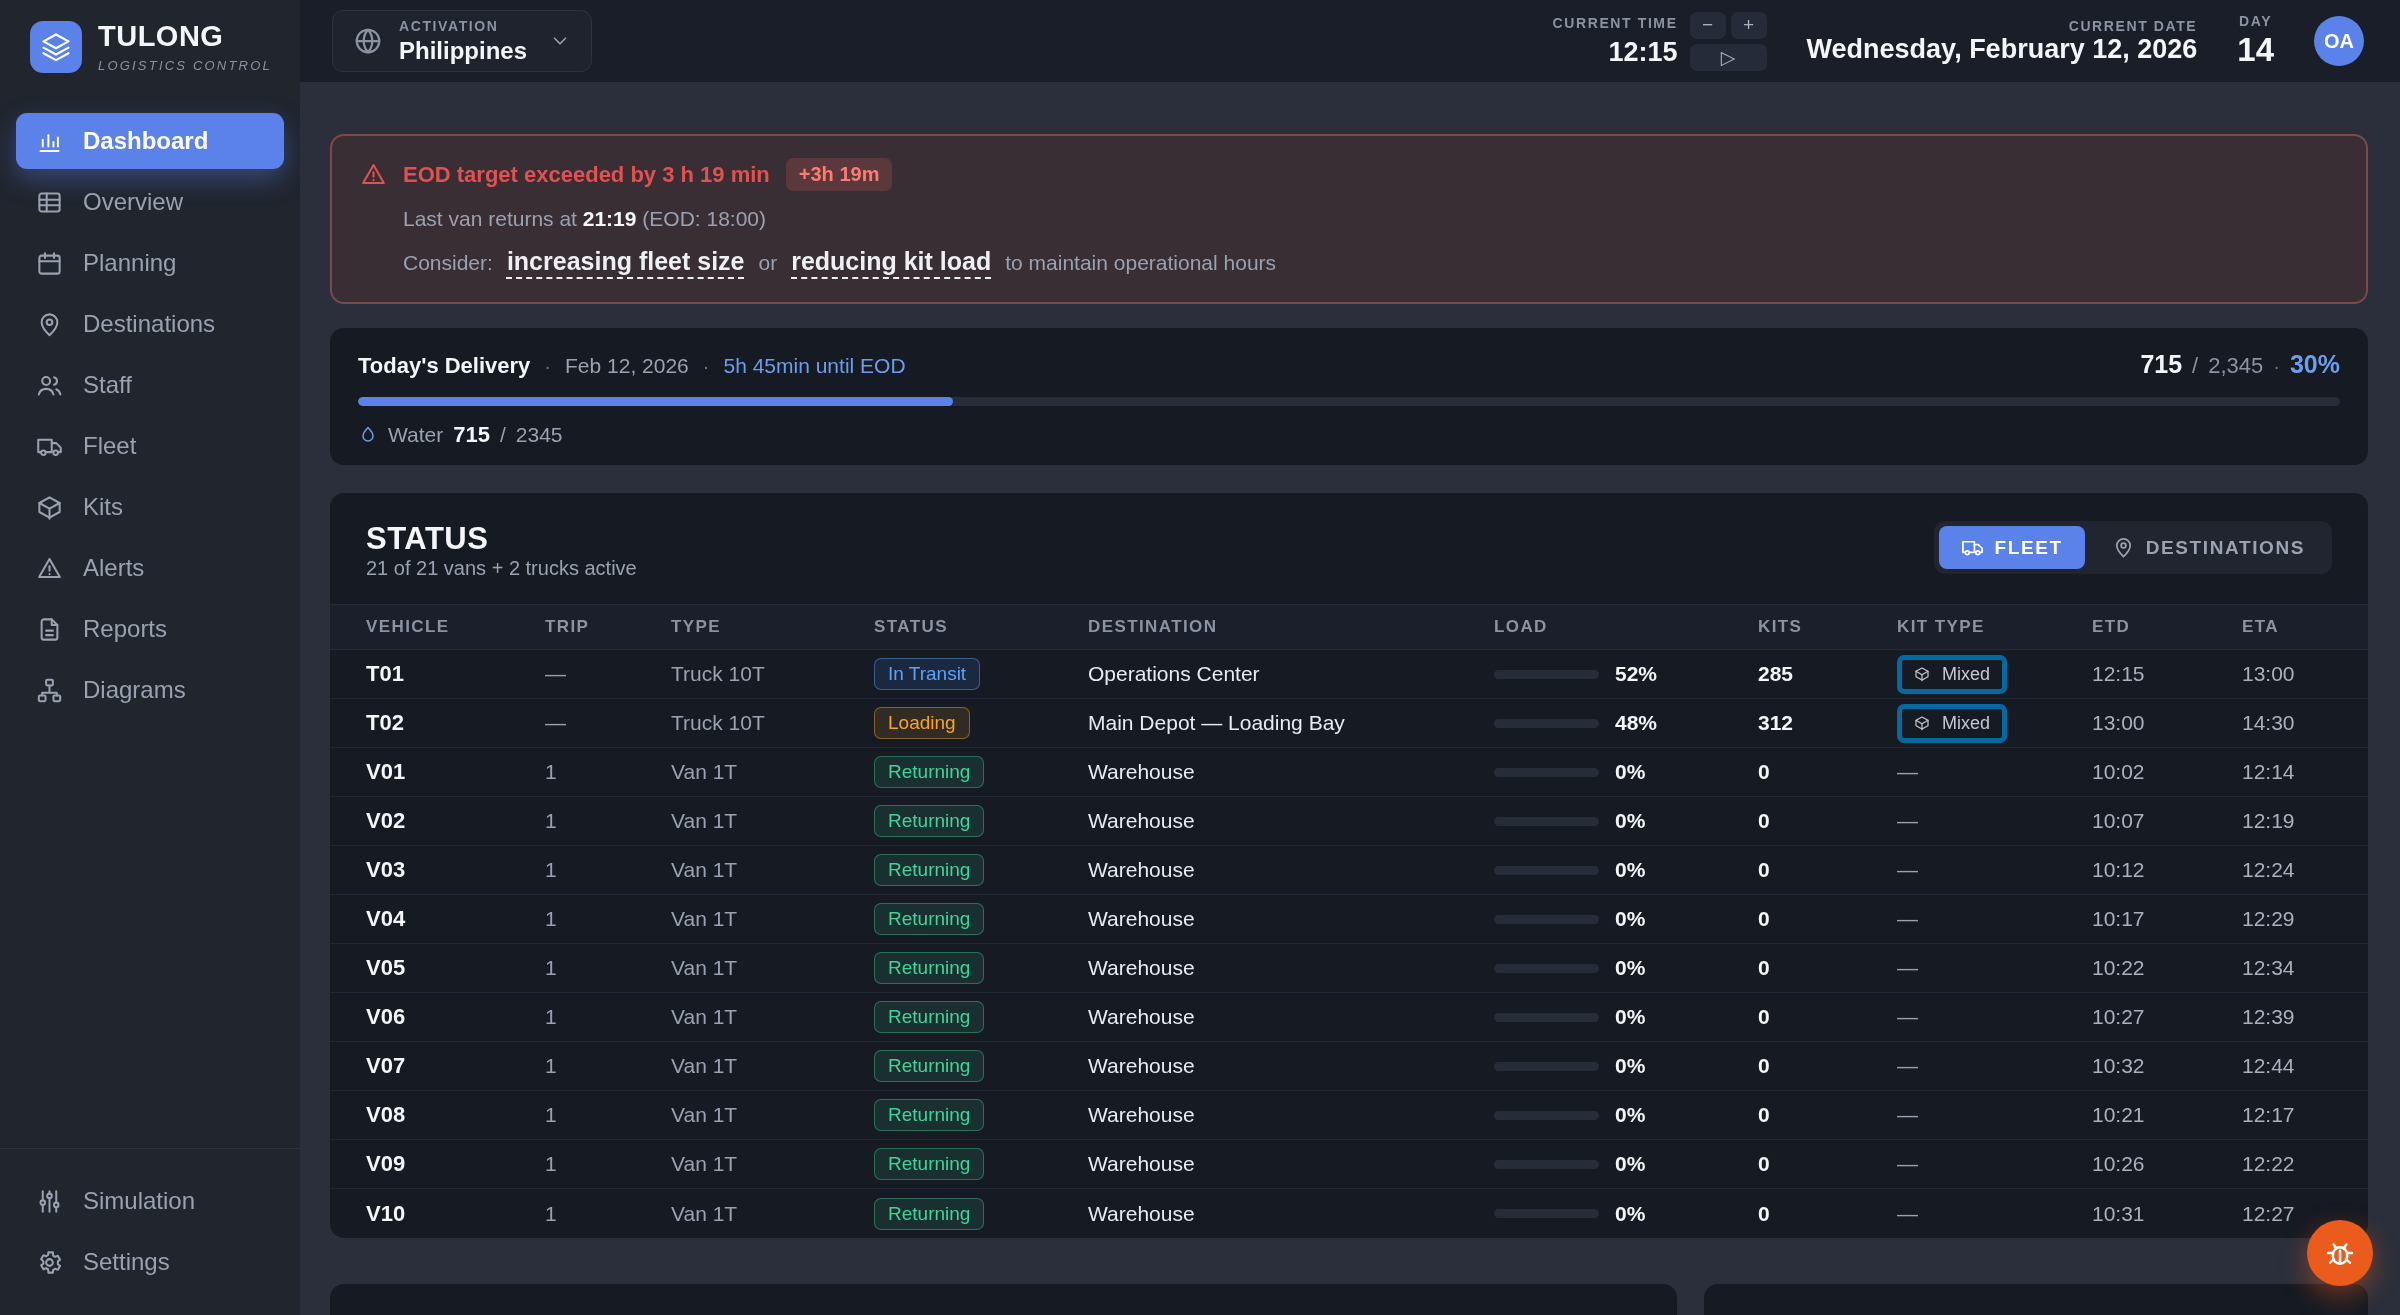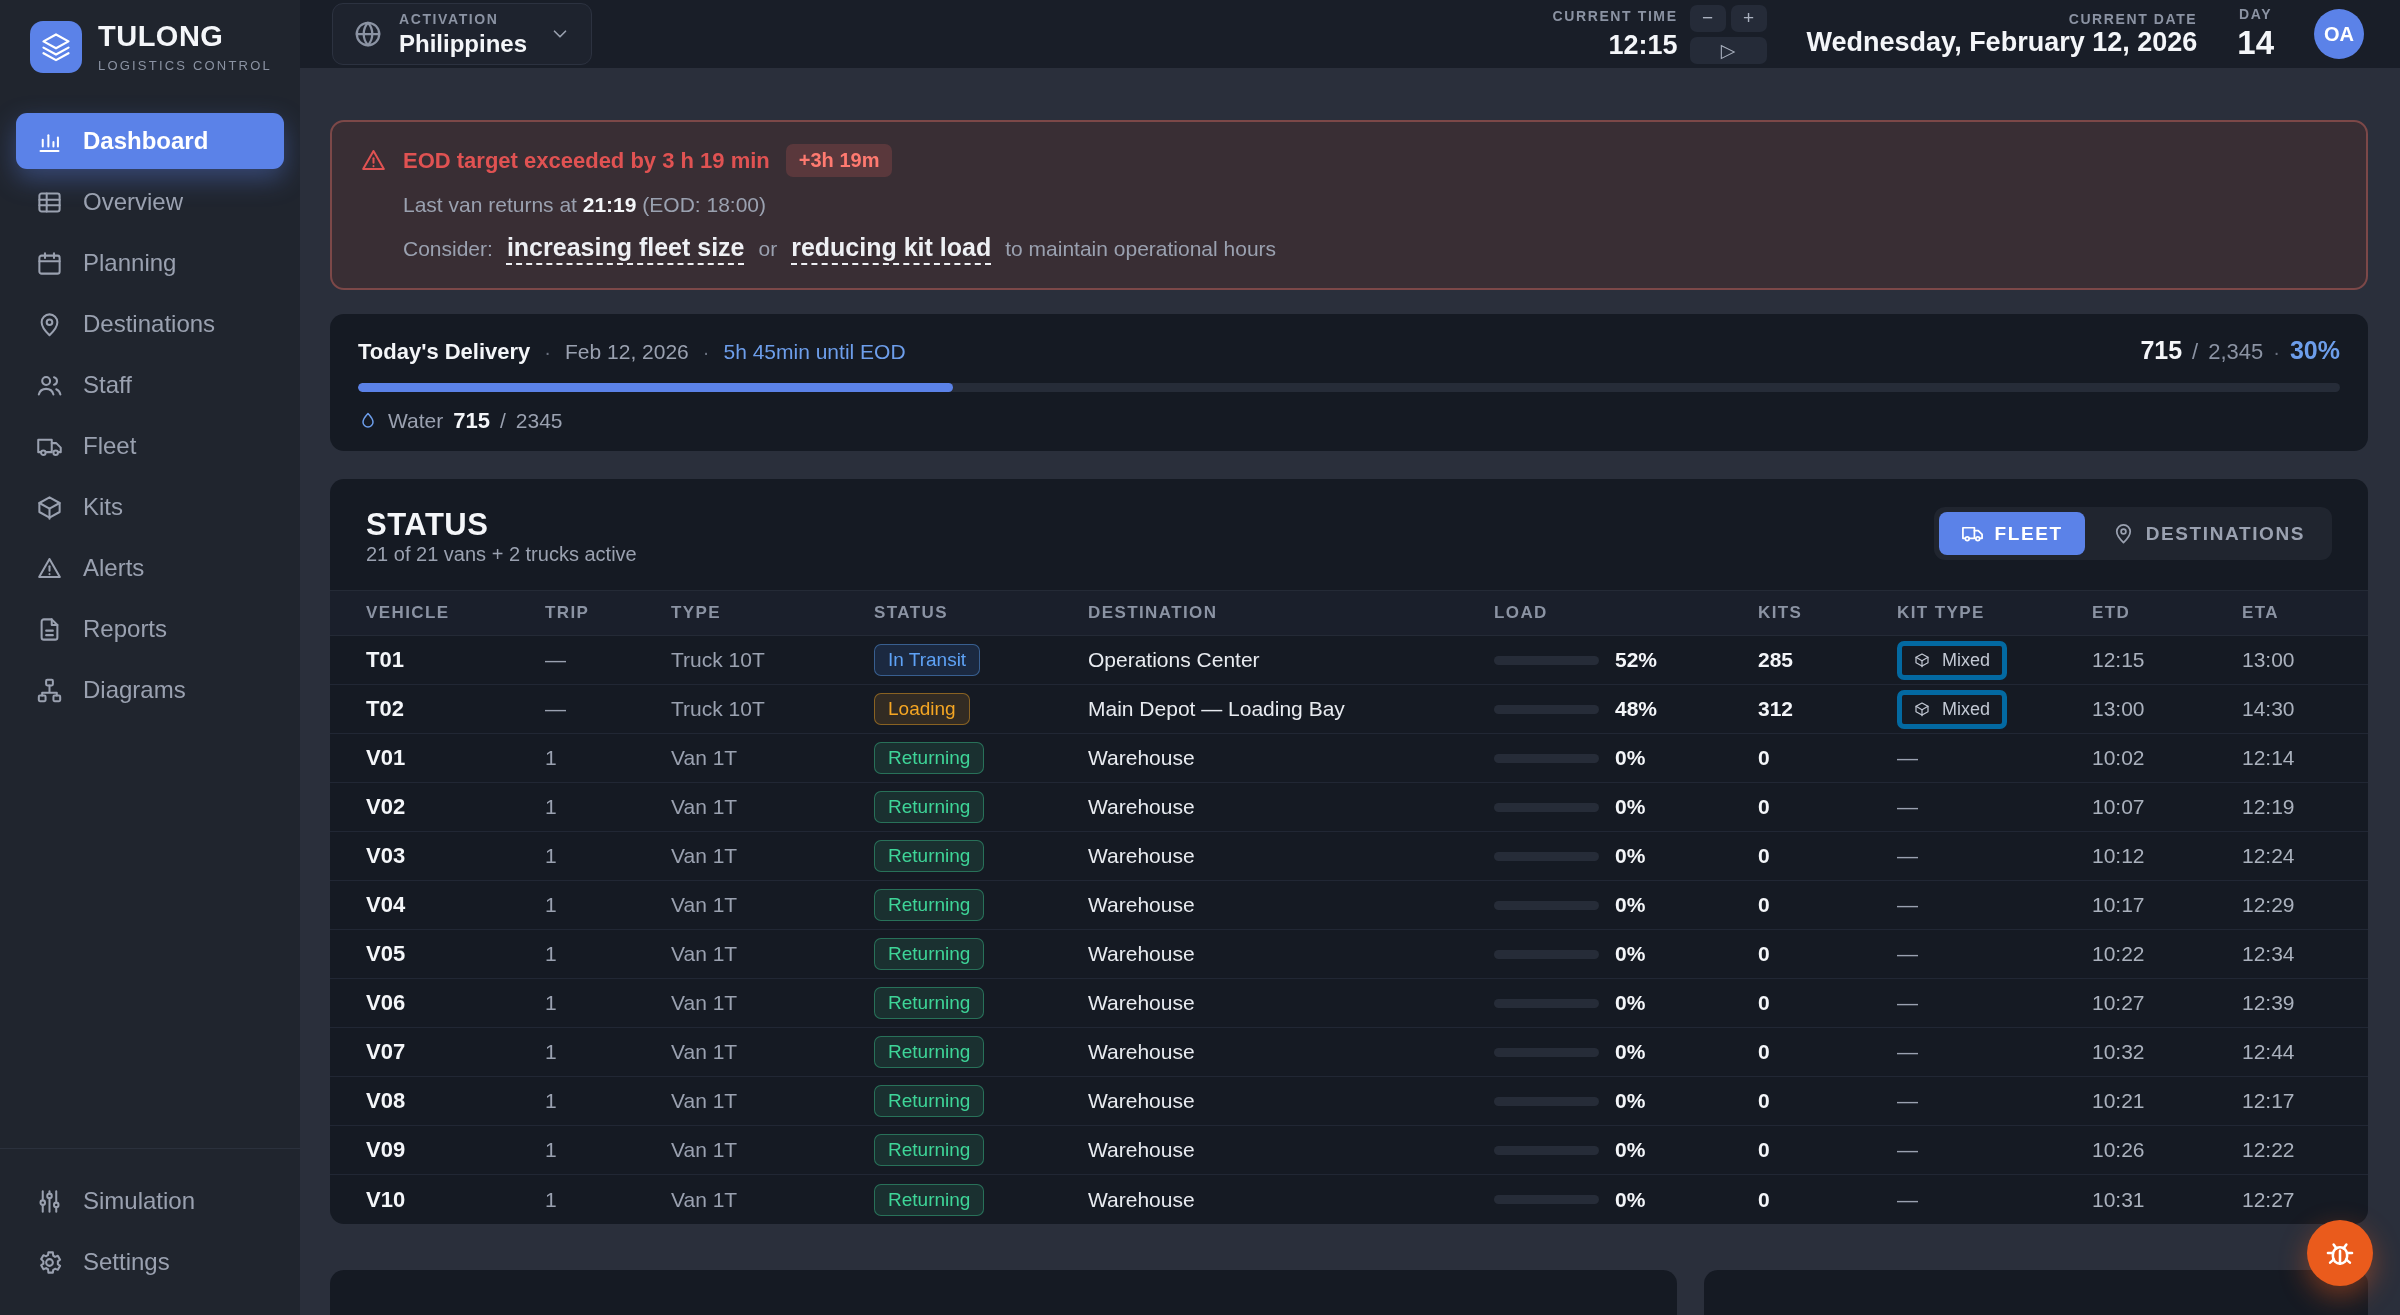--- a/index.html
+++ b/index.html
@@ -11,31 +11,31 @@
   }
   svg { display:block; }
   .app { display:flex; width:2400px; height:1315px; }
 
   
   .sidebar { width:300px; flex:none; background:#20252e; display:flex; flex-direction:column; }
   .logo-row { display:flex; align-items:center; gap:16px; padding:20px 26px 14px 30px; }
   .logo-icon { width:52px; height:52px; border-radius:13px; background:#5b82e8; display:flex; align-items:center; justify-content:center; color:#fff; flex:none; }
   .logo-icon svg { width:30px; height:30px; }
   .brand-name { font-size:29px; font-weight:bold; color:#f4f6f9; letter-spacing:.5px; }
-  .brand-tagline { font-size:13px; color:#8b93a3; letter-spacing:2.2px; margin-top:5px; }
+  .brand-tagline { font-size:13px; color:#8b93a3; letter-spacing:2.2px; margin-top:5px;font-style:italic; }
   .nav { padding:26px 16px 10px; flex:1; }
   .nav-item { display:flex; align-items:center; gap:20px; padding:14px 20px; border-radius:11px; color:#9aa1b0; font-size:24px; margin-bottom:5px; cursor:pointer; }
   .nav-item .nav-icon { width:27px; height:27px; flex:none; }
   .nav-item .nav-icon svg { width:27px; height:27px; }
   .nav-item.active { background:#5b82e8; color:#ffffff; font-weight:bold; box-shadow:0 10px 26px rgba(91,130,232,.38); }
   .sidebar-footer { border-top:1px solid #2b313d; padding:24px 16px 20px; }
 
   
   .main { flex:1; display:flex; flex-direction:column; min-width:0; }
-  .topbar { height:68px; flex:none; background:#191e28; display:flex; align-items:center; padding:0 36px 0 32px; gap:40px; }
+  .topbar { height:82px; flex:none; background:#191e28; display:flex; align-items:center; padding:0 36px 0 32px; gap:40px; }
   .activation { display:flex; align-items:center; gap:16px; background:#1e232e; border:1px solid #2c3240; border-radius:11px; padding:8px 20px; height:62px; cursor:pointer; }
   .activation .globe { color:#8b93a3; }
   .activation .globe svg { width:30px; height:30px; }
   .act-value { font-size:24px; color:#f4f6f9; font-weight:bold; margin-top:3px; }
   .activation .chev { color:#9aa1b0; margin-left:6px; }
   .activation .chev svg { width:22px; height:22px; }
   .search { width:690px; height:52px; border:1px solid #2c3240; background:#1d2230; border-radius:11px; display:flex; align-items:center; gap:16px; padding:0 22px; color:#8b93a3; }
   .search svg { width:24px; height:24px; flex:none; }
   .search input { flex:1; background:transparent; border:none; outline:none; color:#c6cbd6; font-size:23px; font-family:inherit; }
   .search input::placeholder { color:#7f8795; }

